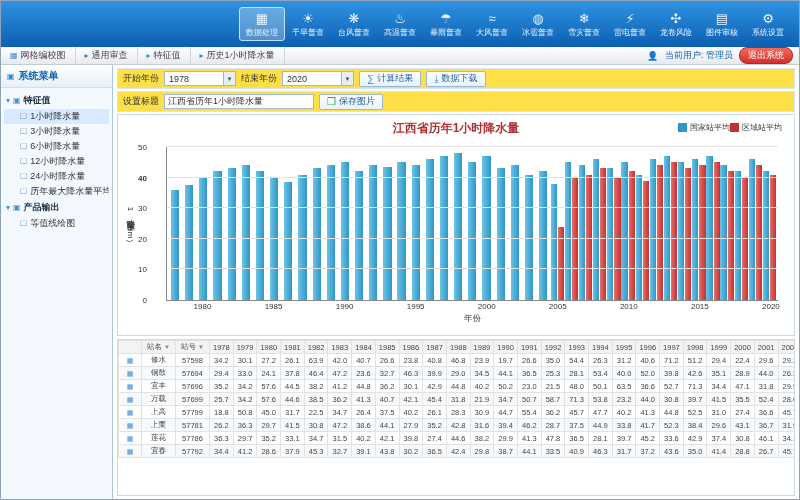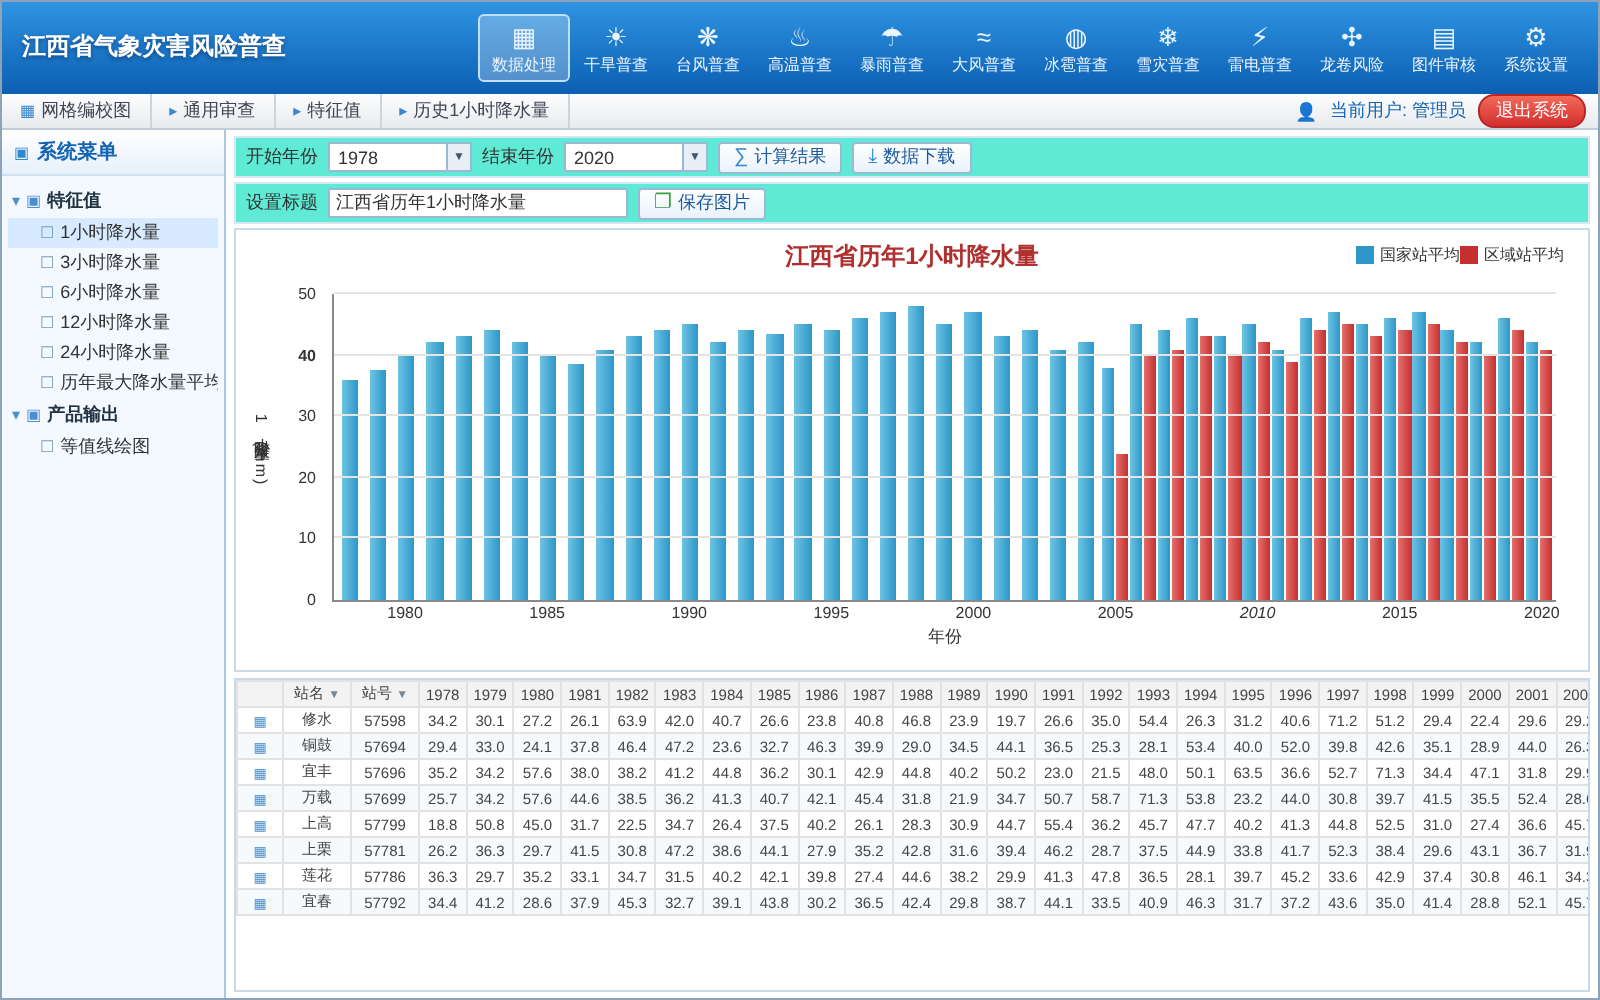--- a/index.html
+++ b/index.html
@@ -29,38 +29,38 @@
   .tree{padding:4px 3px;color:#333}
   .tree-group{padding:2px 2px;display:flex;gap:3px;align-items:center;font-weight:bold;color:#234}
   .tree-group .gic{color:#4a90d0;font-size:8px}
   .tree-item{padding:1px 2px 1px 16px;display:flex;gap:3px;align-items:center;cursor:pointer;white-space:nowrap;overflow:hidden}
   .tree-item .cb{color:#7a9ab8;font-size:8px}
   .tree-item.selected{background:#d8eaff}
 
   .main{flex:1;display:flex;flex-direction:column;padding:3px 4px;overflow:hidden;background:#fff}
 
   
-  .ctrl-row{display:flex;align-items:center;gap:5px;font-size:9px;height:21px;background:#5eead4;border:1px solid #d6e6f5;margin-bottom:2px;padding:0 5px;flex-shrink:0;color:#333}
+  .ctrl-row{display:flex;align-items:center;gap:5px;font-size:9px;height:21px;background:#fde047;border:1px solid #d6e6f5;margin-bottom:2px;padding:0 5px;flex-shrink:0;color:#333}
   .select{background:#fff;border:1px solid #9bb8d4;width:72px;height:15px;display:flex;align-items:center;justify-content:space-between;padding:0 0 0 4px;font-size:9px;cursor:pointer}
   .select .arr{background:#e8eef5;border-left:1px solid #9bb8d4;width:12px;height:100%;display:flex;align-items:center;justify-content:center;font-size:6px;color:#456}
   .note{color:#e03030;font-size:8.5px;white-space:nowrap}
   .btn{background:linear-gradient(#ffffff,#e9f2fb);border:1px solid #9bb8d4;border-radius:2px;height:16px;display:flex;align-items:center;gap:3px;padding:0 7px;font-size:9px;color:#1a5a9e;cursor:pointer;white-space:nowrap}
   .btn .bic{color:#2e8ad0;font-size:10px}
   .btn .bic.green{color:#3da048}
   .text-input{border:1px solid #9bb8d4;height:15px;width:150px;font-size:9px;padding:0 3px;font-family:inherit;color:#333}
 
   
   .chart-wrap{border:1px solid #c9d9e8;position:relative;height:222px;margin-bottom:3px;flex-shrink:0;background:#fff}
   .chart-title{text-align:center;color:#b03030;font-size:12px;font-weight:bold;padding-top:5px}
   .legend{position:absolute;top:7px;right:12px;display:flex;font-size:8px;align-items:center;color:#333}
   .legend .item{display:flex;align-items:center;gap:3px}
   .sw{width:9px;height:9px;display:inline-block}
   .plot{position:absolute;left:48px;right:16px;top:32px;bottom:34px;border-left:1px solid #8a8a8a;border-bottom:1px solid #8a8a8a}
   .gridline{position:absolute;left:0;right:0;border-top:1px solid #e4e4e4}
-  .ytick{position:absolute;right:100%;margin-right:9px;font-size:8px;color:#333;transform:translateY(-50%)}
+  .ytick{position:absolute;right:100%;margin-right:20px;font-size:8px;color:#333;transform:translateY(-50%)}
   .yaxis-label{position:absolute;left:6px;top:50%;transform:translate(0,-50%);writing-mode:vertical-rl;font-size:8px;color:#333;letter-spacing:1px}
   .bars{position:absolute;left:0;right:0;top:0;bottom:0;display:flex;align-items:flex-end;padding:0 1px}
   .bargroup{flex:1;display:flex;align-items:flex-end;justify-content:center;height:100%;gap:1px}
   .bar{width:58%}
   .bar.paired{width:44%}
   .bar-blue{background:linear-gradient(90deg,#6cc4e4,#2e96c8)}
   .bar-red{background:linear-gradient(90deg,#e4706c,#c62f2f)}
   .xtick{position:absolute;top:100%;margin-top:2px;transform:translateX(-50%);font-size:8px;color:#333}
   .xaxis-label{position:absolute;top:100%;margin-top:13px;left:50%;transform:translateX(-50%);font-size:8.5px;color:#333}
 
@@ -78,21 +78,20 @@
   .rowic{color:#4a90d0;font-size:7px}
   .sorta{font-size:6px;color:#789}
 </style>
 </head>
 <body>
 
 <div class="window">
 
   <div class="header">
     <div class="app-title">
-      <div>江西省气象灾害风险普查</div>
     </div>
     <div class="modules">
         <div class="module active"><span class="ic">▦</span><span>数据处理</span></div>
         <div class="module"><span class="ic">☀</span><span>干旱普查</span></div>
         <div class="module"><span class="ic">❋</span><span>台风普查</span></div>
         <div class="module"><span class="ic">♨</span><span>高温普查</span></div>
         <div class="module"><span class="ic">☂</span><span>暴雨普查</span></div>
         <div class="module"><span class="ic">≈</span><span>大风普查</span></div>
         <div class="module"><span class="ic">◍</span><span>冰雹普查</span></div>
         <div class="module"><span class="ic">❄</span><span>雪灾普查</span></div>
@@ -381,21 +380,21 @@
             <div class="gridline" style="bottom: 80%;"></div>
             <div class="ytick" style="bottom: 80%; transform: translateY(50%); font-weight: bold;">40</div>
             <div class="gridline" style="bottom: 100%;"></div>
             <div class="ytick" style="bottom: 100%; transform: translateY(50%);">50</div>
             <div class="xtick" style="left: 5.81395%;">1980</div>
             <div class="xtick" style="left: 17.4419%;">1985</div>
             <div class="xtick" style="left: 29.0698%;">1990</div>
             <div class="xtick" style="left: 40.6977%;">1995</div>
             <div class="xtick" style="left: 52.3256%;">2000</div>
             <div class="xtick" style="left: 63.9535%;">2005</div>
-            <div class="xtick" style="left: 75.5814%; font-style: italic;">2010</div>
+            <div class="xtick" style="left: 75.5814%;">2010</div>
             <div class="xtick" style="left: 87.2093%;">2015</div>
             <div class="xtick" style="left: 98.8372%;">2020</div>
             <div class="xaxis-label">年份</div>
           </div>
       </div>
 
       <div class="table-area">
         <div class="grid-scroll">
           <table>
             <thead>
@@ -491,21 +490,21 @@
                   <td>44.0</td>
                   <td>26.3</td>
                 </tr>
                 <tr>
                   <td><span class="rowic">▦</span></td>
                   <td class="namecol">宜丰</td>
                   <td class="namecol">57696</td>
                   <td>35.2</td>
                   <td>34.2</td>
                   <td>57.6</td>
-                  <td>38.0</td>
+                  <td>44.5</td>
                   <td>38.2</td>
                   <td>41.2</td>
                   <td>44.8</td>
                   <td>36.2</td>
                   <td>30.1</td>
                   <td>42.9</td>
                   <td>44.8</td>
                   <td>40.2</td>
                   <td>50.2</td>
                   <td>23.0</td>
@@ -661,21 +660,21 @@
                   <td>44.1</td>
                   <td>33.5</td>
                   <td>40.9</td>
                   <td>46.3</td>
                   <td>31.7</td>
                   <td>37.2</td>
                   <td>43.6</td>
                   <td>35.0</td>
                   <td>41.4</td>
                   <td>28.8</td>
-                  <td>52.1</td>
+                  <td>26.7</td>
                   <td>45.7</td>
                 </tr>
               </tbody>
           </table>
         </div>
       </div>
 
     </div>
   </div>
 </div>

